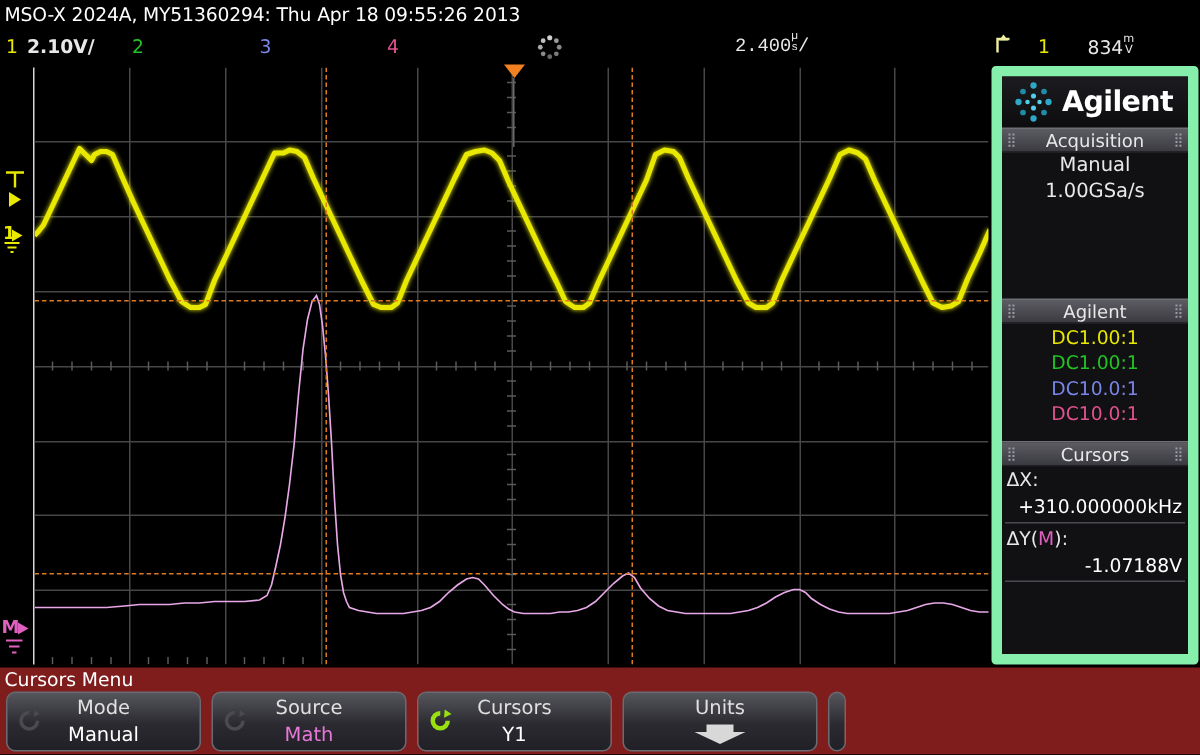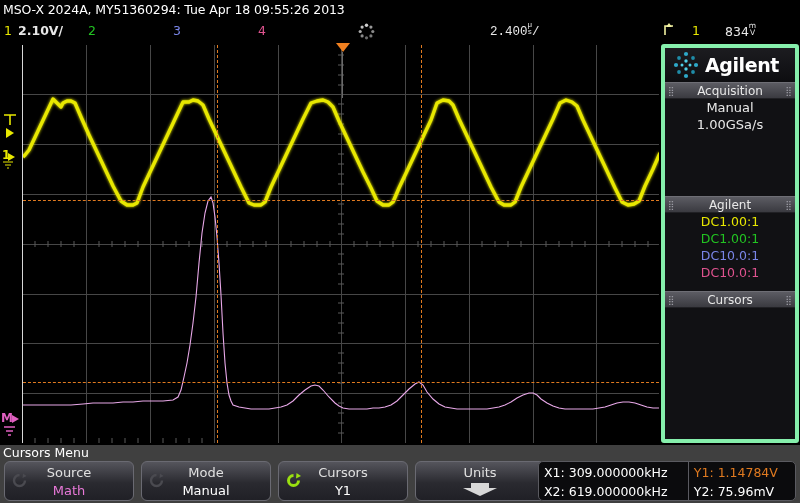--- a/index.html
+++ b/index.html
@@ -96,21 +96,21 @@
   .trig-stem {
     position: absolute; top: 9px; left: 342px; width: 1px; height: 46px;
     background: #6a6a6a; z-index: 4;
   }
 
   
   .sidebar {
     position: absolute; left: 661px; top: 44px;
     width: 138px; height: 399px;
     background: #111114;
-    border: 4px solid #86efac;
+    border: 7px solid #86efac;
     border-radius: 3px;
   }
   .agilent-bar {
     position: relative; height: 34px;
     background: linear-gradient(#1c1c20, #0d0d10);
     display: flex; align-items: center; padding-left: 6px;
   }
   .agilent-logo { width: 30px; height: 28px; }
   .agilent-text {
     color: #ffffff; font-size: 19px; font-weight: bold;
@@ -142,21 +142,21 @@
   .cursor-label .mcol { color: #e060c0; }
   .cursor-value {
     font-size: 12.5px; color: #ffffff; line-height: 18px;
     text-align: right; padding-right: 4px;
   }
   .hr-sep { height:1px; background:#4a4a50; margin: 1px 2px; }
 
   
   .bottom {
     position: absolute; left: 0; top: 445px; width: 800px; height: 58px;
-    background: #404040;
+    background: #7f1d1d;
   }
   .menu-title {
     position: absolute; left: 3px; top: 0px;
     font-size: 12.5px; color: #ffffff; line-height: 15px;
   }
   .softkeys {
     position: absolute; left: 4px; top: 16px;
     display: flex; gap: 7px;
   }
   .softkey {
@@ -189,21 +189,21 @@
   .meas-col.right { border-left: 1px solid #5a5a60; width: 108px; }
   .meas-col.left { width: 150px; }
   .meas-line { font-size: 12.5px; line-height: 19px; color: #ffffff; white-space: nowrap; }
   .meas-line.y1 { color: #e07a20; }
 </style>
 </head>
 <body>
 
 <div id="scope">
 
-  <div class="titlebar">MSO-X 2024A, MY51360294: Tue Apr 18 09:55:26 2013</div>
+  <div class="titlebar">MSO-X 2024A, MY51360294: Thu Apr 18 09:55:26 2013</div>
 
   <div class="statusbar">
     <span class="sb-item ch1" style="left:4px;">1</span>
     <span class="sb-item white" style="left:18px;font-weight:bold;">2.10V/</span>
     <span class="sb-item ch2" style="left:88px;">2</span>
     <span class="sb-item ch3" style="left:173px;">3</span>
     <span class="sb-item ch4" style="left:258px;">4</span>
 
     <span class="busy-icon">
       <svg width="17" height="17" viewBox="0 0 17 17">
@@ -461,52 +461,60 @@
         <span class="ch4">10.0:1</span>
       </div>
       <div style="height:10px;"></div>
     </div>
 
     <div class="panel-header">
       <span class="dots-l">⣿</span>
       <span>Cursors</span>
       <span class="dots-r">⣿</span>
     </div>
+    <div class="panel-body">
+      <div class="cursor-label">ΔX:</div>
+      <div class="cursor-value">+310.000000kHz</div>
+      <div class="hr-sep"></div>
+      <div class="cursor-label"><span>ΔY(</span><span class="mcol">M</span><span>):</span></div>
+      <div class="cursor-value">-1.07188V</div>
+      <div class="hr-sep"></div>
+    </div>
   </div>
 
   <div class="bottom">
     <div class="menu-title">Cursors Menu</div>
 
     <div class="softkeys">
+
+      <div class="softkey">
+        <span class="knob-icon">
+          <svg width="17" height="17" viewBox="0 0 17 17">
+            <path d="M14 8.5 A5.5 5.5 0 1 1 8.5 3" stroke="#4a4a50" stroke-width="2.4" fill="none"></path>
+            <path d="M12 1.5 L15.5 4 L11.5 6 Z" fill="#4a4a50"></path>
+          </svg>
+        </span>
+        <div class="sk-label">Mode</div>
+        <div class="sk-value">Manual</div>
+      </div>
 
       <div class="softkey">
         <span class="knob-icon">
           <svg width="17" height="17" viewBox="0 0 17 17">
             <path d="M14 8.5 A5.5 5.5 0 1 1 8.5 3" stroke="#4a4a50" stroke-width="2.4" fill="none"></path>
             <path d="M12 1.5 L15.5 4 L11.5 6 Z" fill="#4a4a50"></path>
           </svg>
         </span>
         <div class="sk-label">Source</div>
         <div class="sk-value math">Math</div>
       </div>
 
       <div class="softkey">
         <span class="knob-icon">
           <svg width="17" height="17" viewBox="0 0 17 17">
-            <path d="M14 8.5 A5.5 5.5 0 1 1 8.5 3" stroke="#4a4a50" stroke-width="2.4" fill="none"></path>
-            <path d="M12 1.5 L15.5 4 L11.5 6 Z" fill="#4a4a50"></path>
-          </svg>
-        </span>
-        <div class="sk-label">Mode</div>
-        <div class="sk-value">Manual</div>
-      </div>
-
-      <div class="softkey">
-        <span class="knob-icon">
-          <svg width="17" height="17" viewBox="0 0 17 17">
             <path d="M13.5 8.5 A5 5 0 1 1 8.5 3.5" stroke="#9ae010" stroke-width="3" fill="none"></path>
             <path d="M11.5 1 L16 4 L11 6.5 Z" fill="#9ae010"></path>
           </svg>
         </span>
         <div class="sk-label">Cursors</div>
         <div class="sk-value">Y1</div>
       </div>
 
       <div class="softkey">
         <div class="sk-label">Units</div>
@@ -515,37 +523,15 @@
             <svg width="42" height="15" viewBox="0 0 42 15">
               <path d="M12 1 L30 1 L30 6 L38 6 L21 14 L4 6 L12 6 Z" fill="#d8d8d8"></path>
             </svg>
           </span>
         </div>
       </div>
 
       <div class="softkey" style="width:12px; overflow:hidden;"></div>
     </div>
 
-    <div class="measbox">
-      <div class="meas-col left">
-        <div class="meas-line">
-          <span>X1:</span>
-          <span>309.000000kHz</span>
-        </div>
-        <div class="meas-line">
-          <span>X2:</span>
-          <span>619.000000kHz</span>
-        </div>
-      </div>
-      <div class="meas-col right">
-        <div class="meas-line y1">
-          <span>Y1:</span>
-          <span>1.14784V</span>
-        </div>
-        <div class="meas-line">
-          <span>Y2:</span>
-          <span>75.96mV</span>
-        </div>
-      </div>
-    </div>
   </div>
 
 </div>
 
 </body></html>

